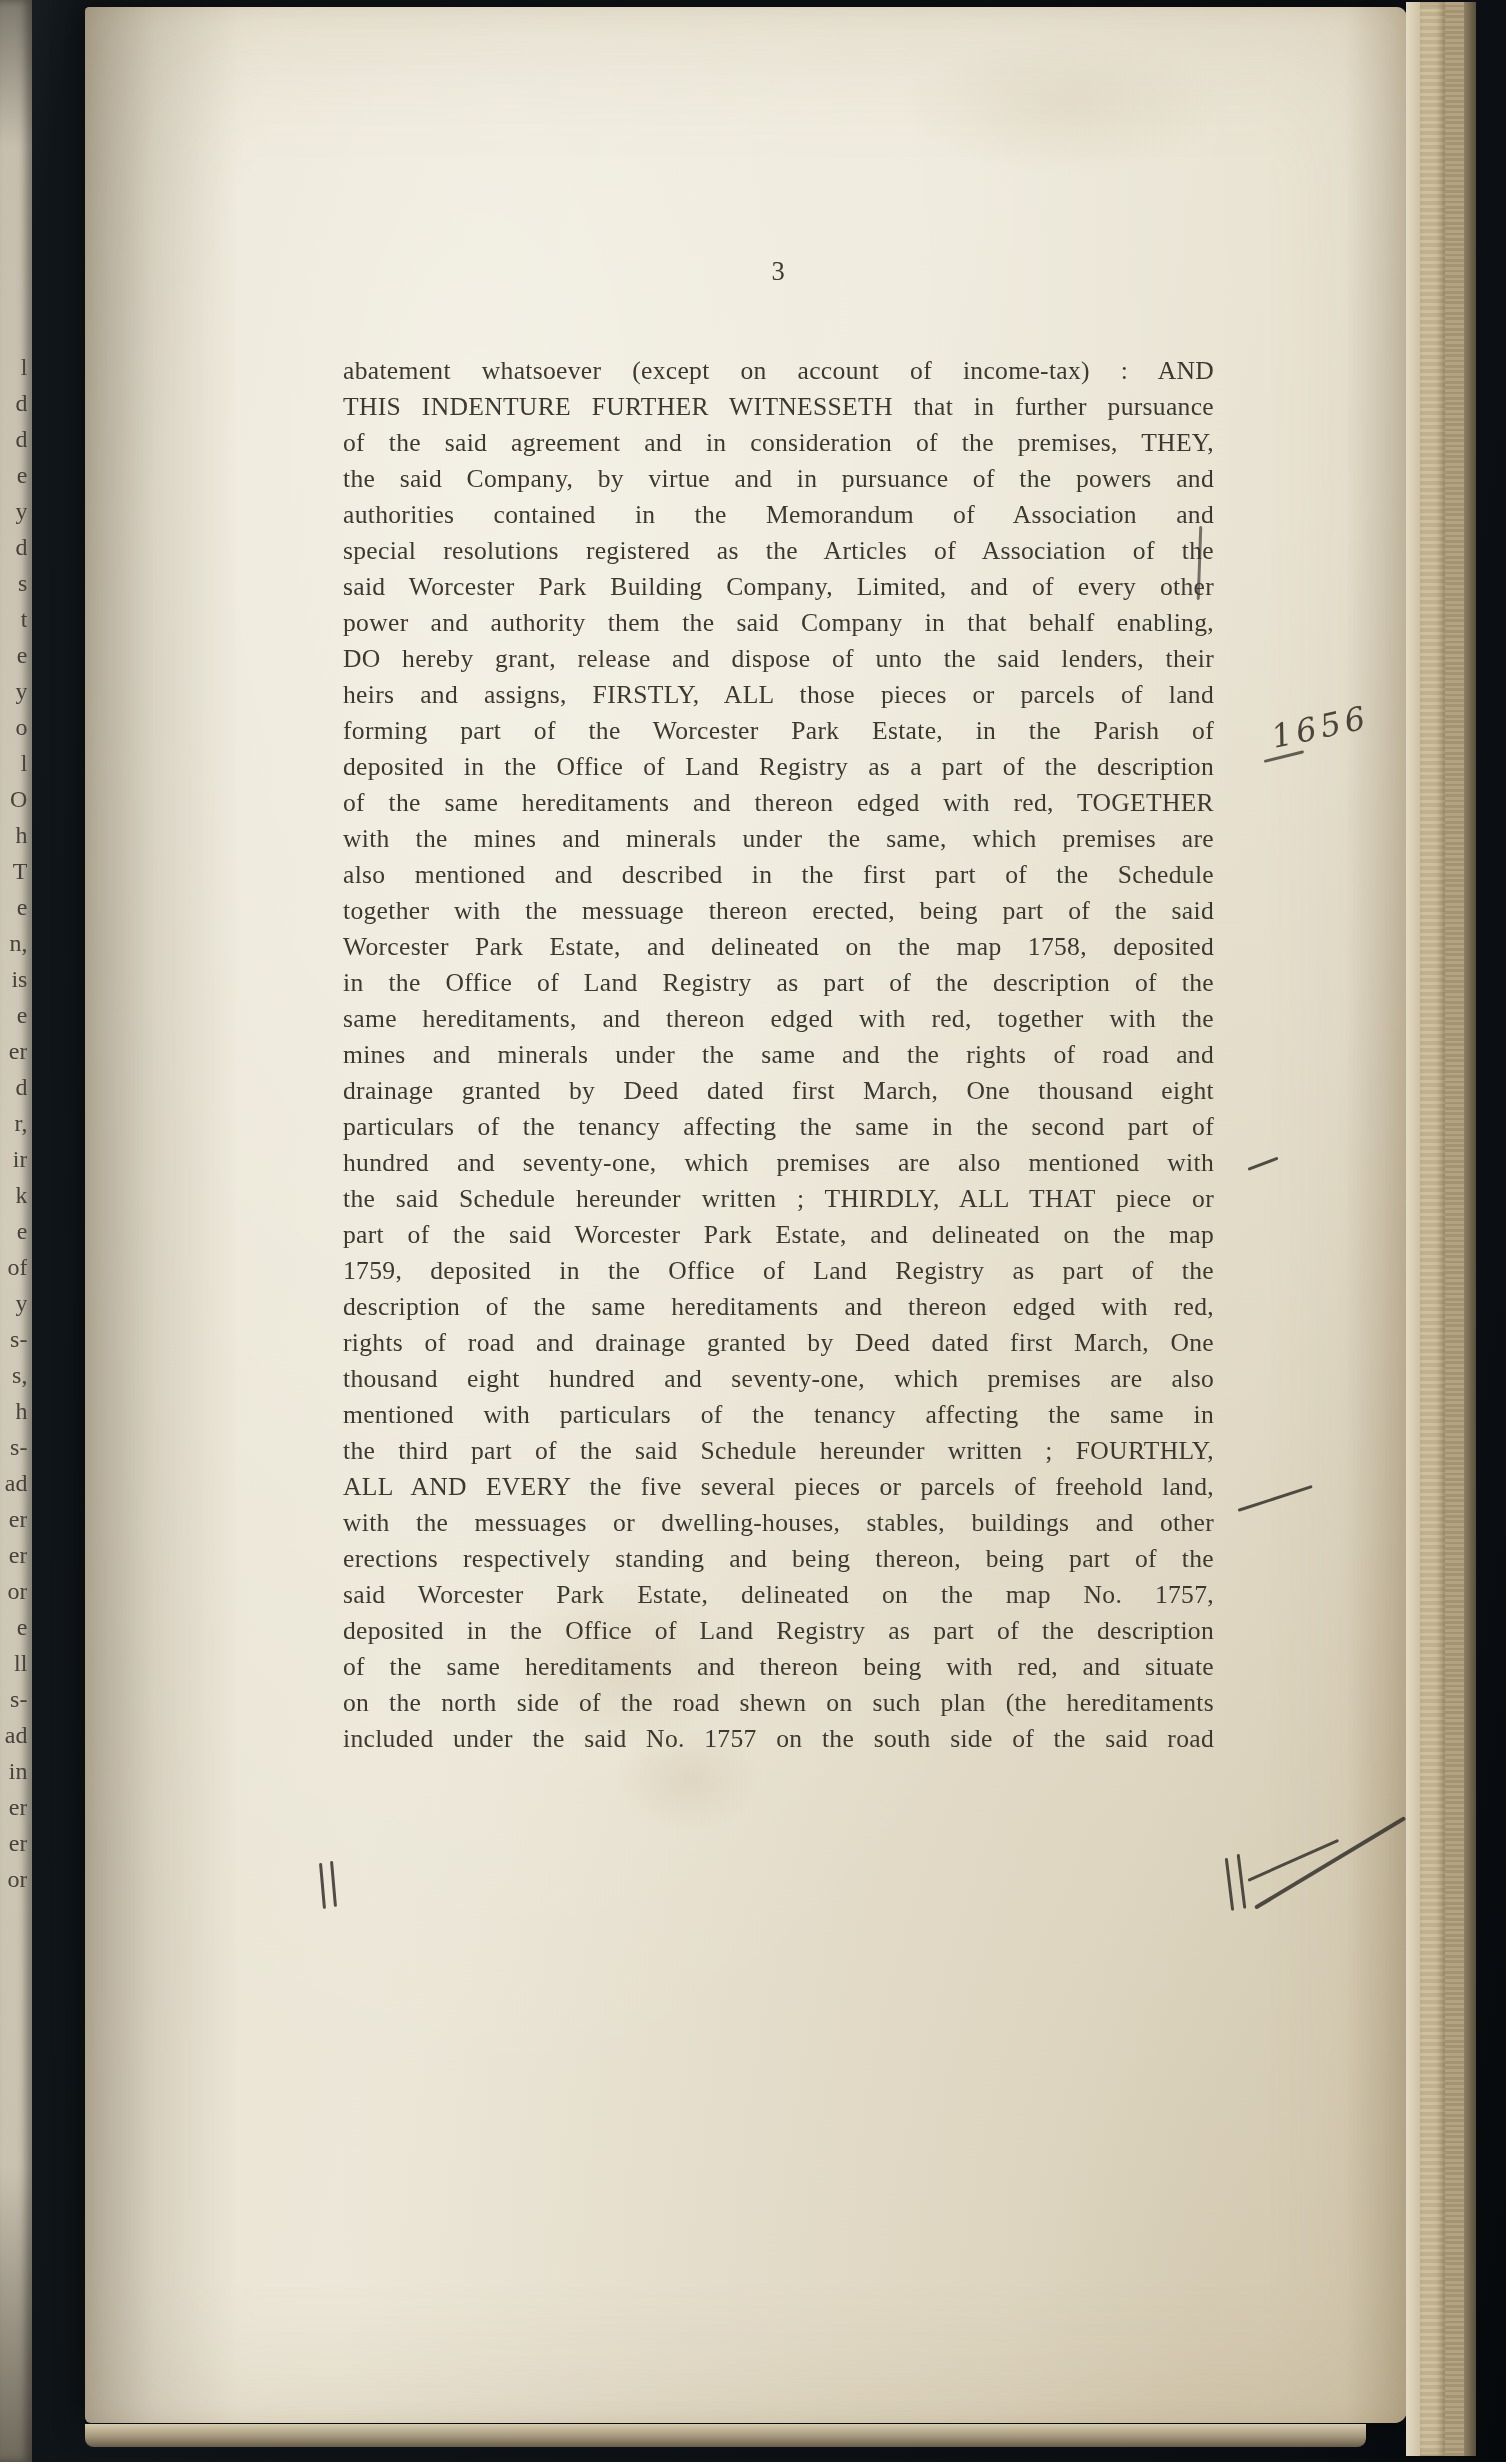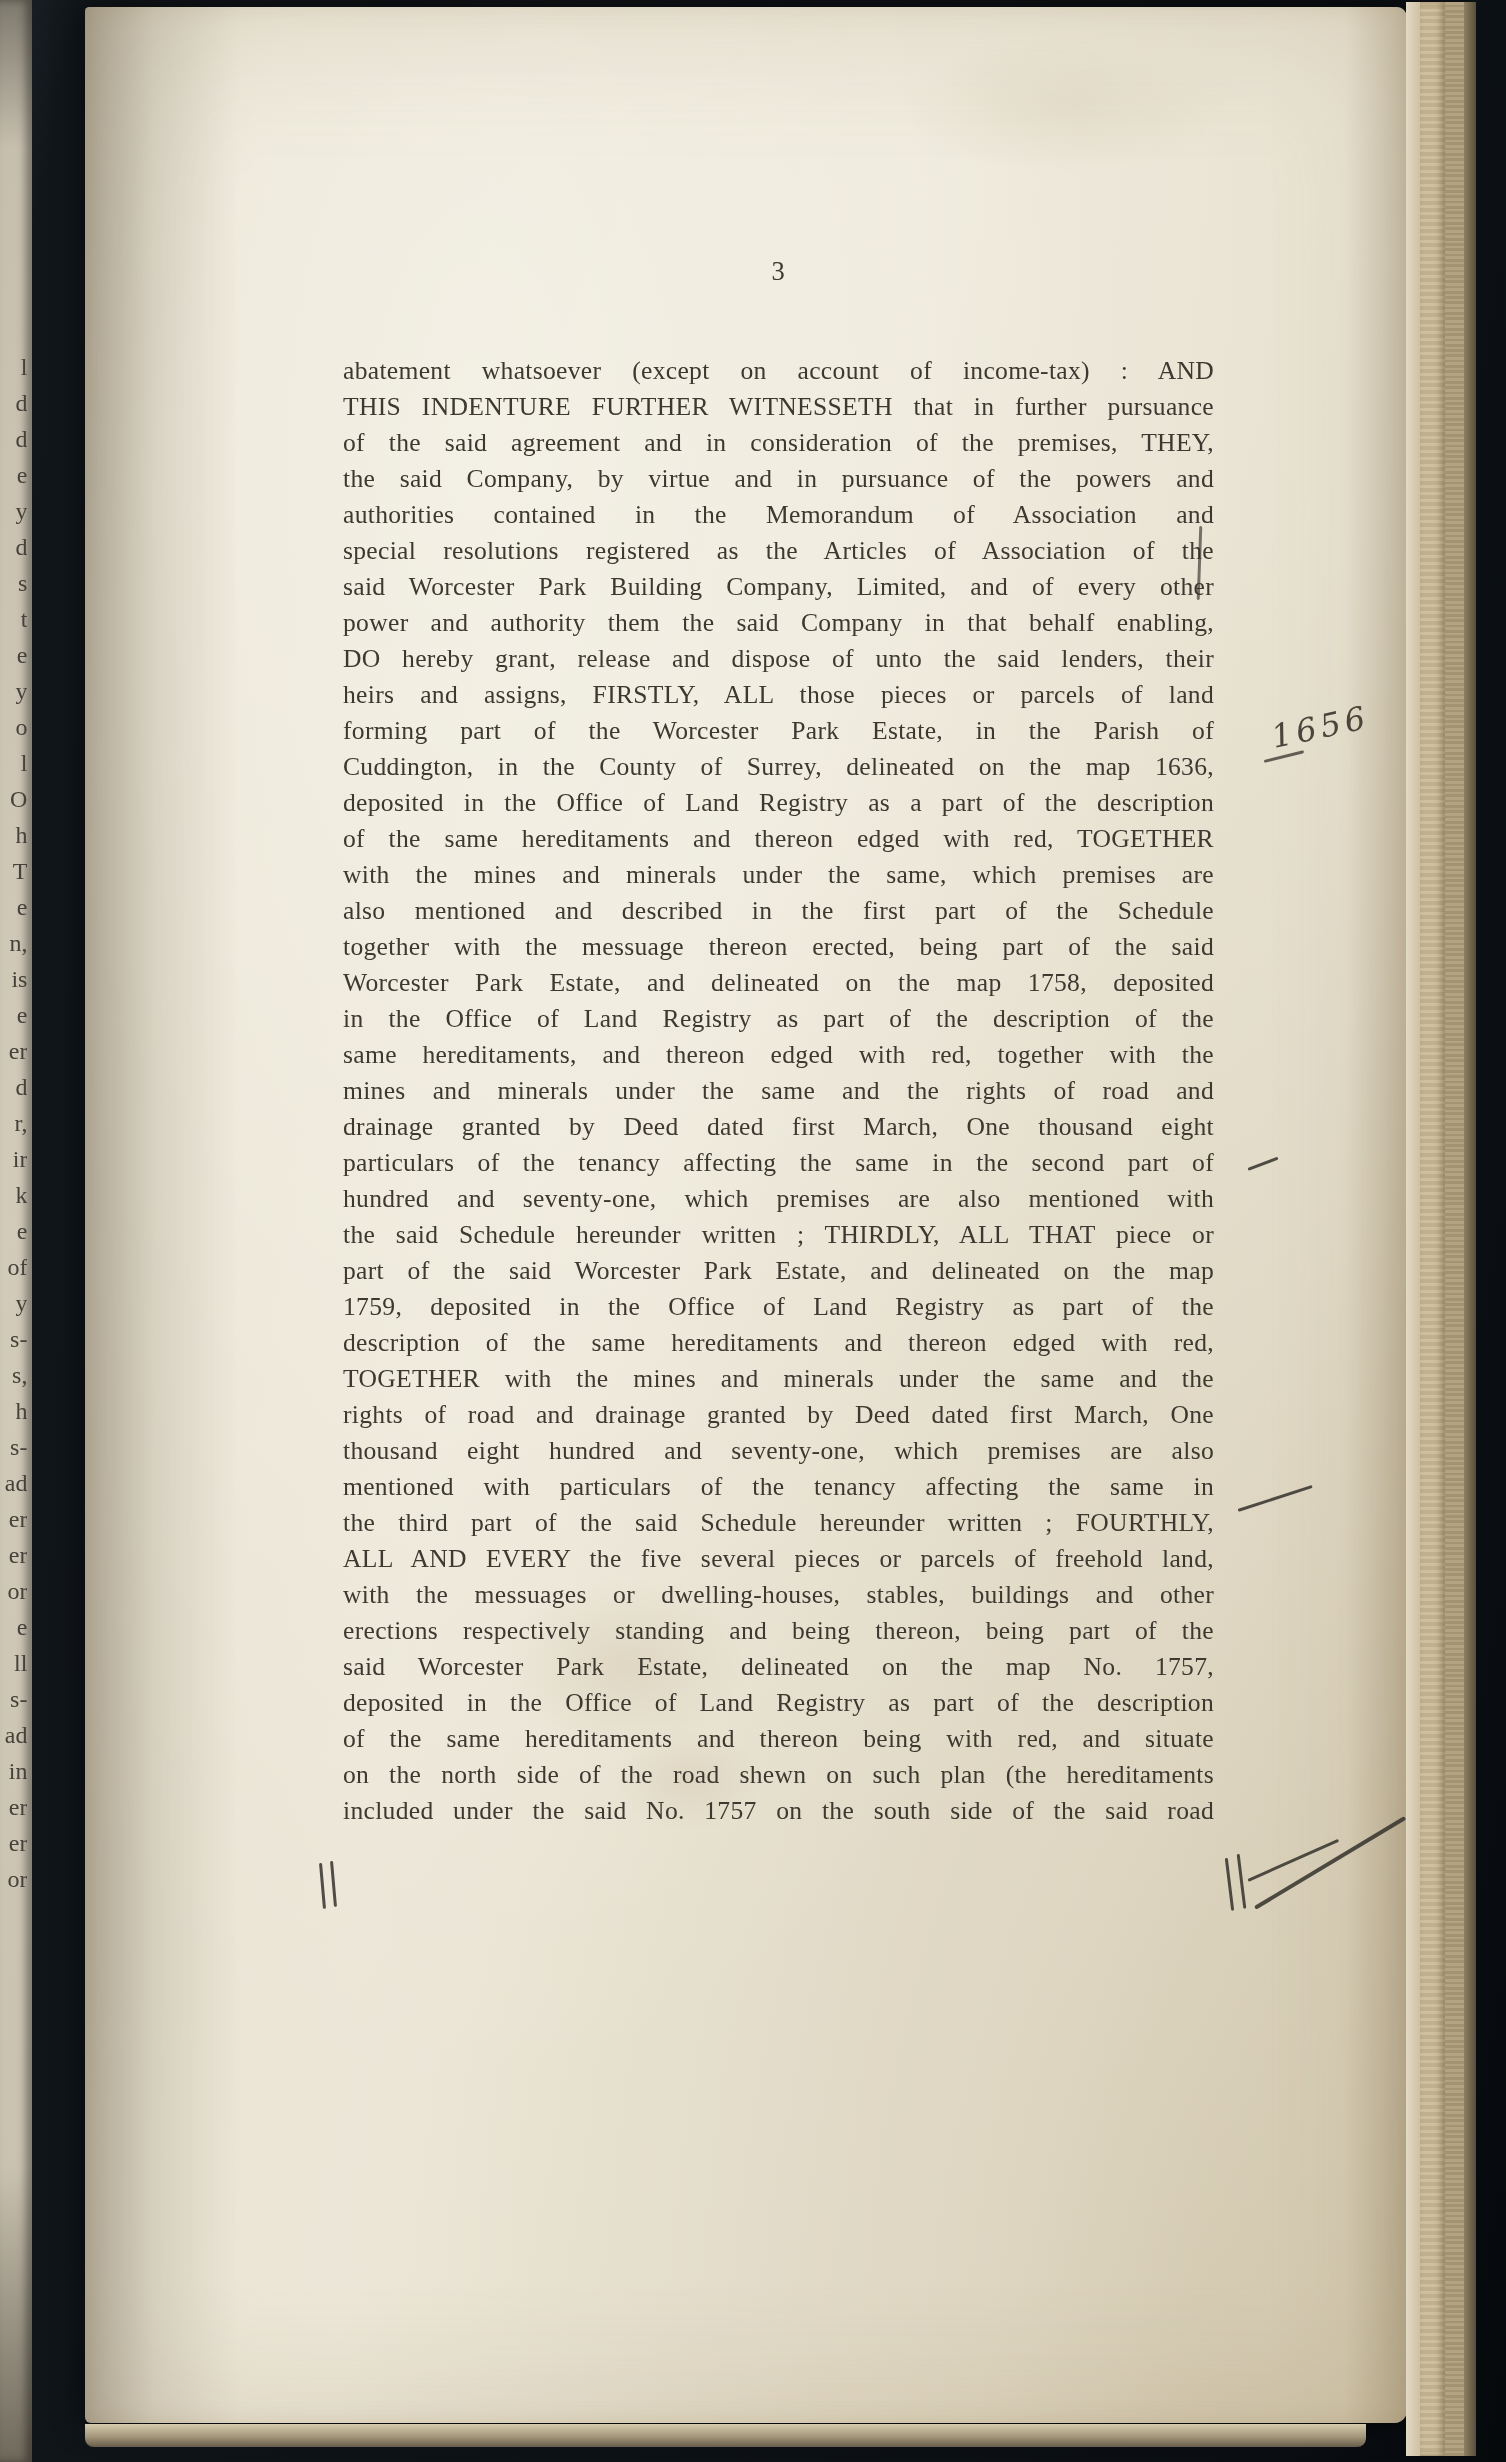--- a/index.html
+++ b/index.html
@@ -157,38 +157,36 @@
       <div class="text-line">THIS INDENTURE FURTHER WITNESSETH that in further pursuance</div>
       <div class="text-line">of the said agreement and in consideration of the premises, THEY,</div>
       <div class="text-line">the said Company, by virtue and in pursuance of the powers and</div>
       <div class="text-line">authorities contained in the Memorandum of Association and</div>
       <div class="text-line">special resolutions registered as the Articles of Association of the</div>
       <div class="text-line">said Worcester Park Building Company, Limited, and of every other</div>
       <div class="text-line">power and authority them the said Company in that behalf enabling,</div>
       <div class="text-line">DO hereby grant, release and dispose of unto the said lenders, their</div>
       <div class="text-line">heirs and assigns, FIRSTLY, ALL those pieces or parcels of land</div>
       <div class="text-line">forming part of the Worcester Park Estate, in the Parish of</div>
-      <div class="text-line">Cuddington, in the County of Surrey, delineated on the map 1636,</div>
       <div class="text-line">deposited in the Office of Land Registry as a part of the description</div>
       <div class="text-line">of the same hereditaments and thereon edged with red, TOGETHER</div>
       <div class="text-line">with the mines and minerals under the same, which premises are</div>
       <div class="text-line">also mentioned and described in the first part of the Schedule</div>
       <div class="text-line">together with the messuage thereon erected, being part of the said</div>
       <div class="text-line">Worcester Park Estate, and delineated on the map 1758, deposited</div>
       <div class="text-line">in the Office of Land Registry as part of the description of the</div>
       <div class="text-line">same hereditaments, and thereon edged with red, together with the</div>
       <div class="text-line">mines and minerals under the same and the rights of road and</div>
       <div class="text-line">drainage granted by Deed dated first March, One thousand eight</div>
       <div class="text-line">particulars of the tenancy affecting the same in the second part of</div>
       <div class="text-line">hundred and seventy-one, which premises are also mentioned with</div>
       <div class="text-line">the said Schedule hereunder written ; THIRDLY, ALL THAT piece or</div>
       <div class="text-line">part of the said Worcester Park Estate, and delineated on the map</div>
       <div class="text-line">1759, deposited in the Office of Land Registry as part of the</div>
       <div class="text-line">description of the same hereditaments and thereon edged with red,</div>
-      <div class="text-line">TOGETHER with the mines and minerals under the same and the</div>
       <div class="text-line">rights of road and drainage granted by Deed dated first March, One</div>
       <div class="text-line">thousand eight hundred and seventy-one, which premises are also</div>
       <div class="text-line">mentioned with particulars of the tenancy affecting the same in</div>
       <div class="text-line">the third part of the said Schedule hereunder written ; FOURTHLY,</div>
       <div class="text-line">ALL AND EVERY the five several pieces or parcels of freehold land,</div>
       <div class="text-line">with the messuages or dwelling-houses, stables, buildings and other</div>
       <div class="text-line">erections respectively standing and being thereon, being part of the</div>
       <div class="text-line">said Worcester Park Estate, delineated on the map No. 1757,</div>
       <div class="text-line">deposited in the Office of Land Registry as part of the description</div>
       <div class="text-line">of the same hereditaments and thereon being with red, and situate</div>

